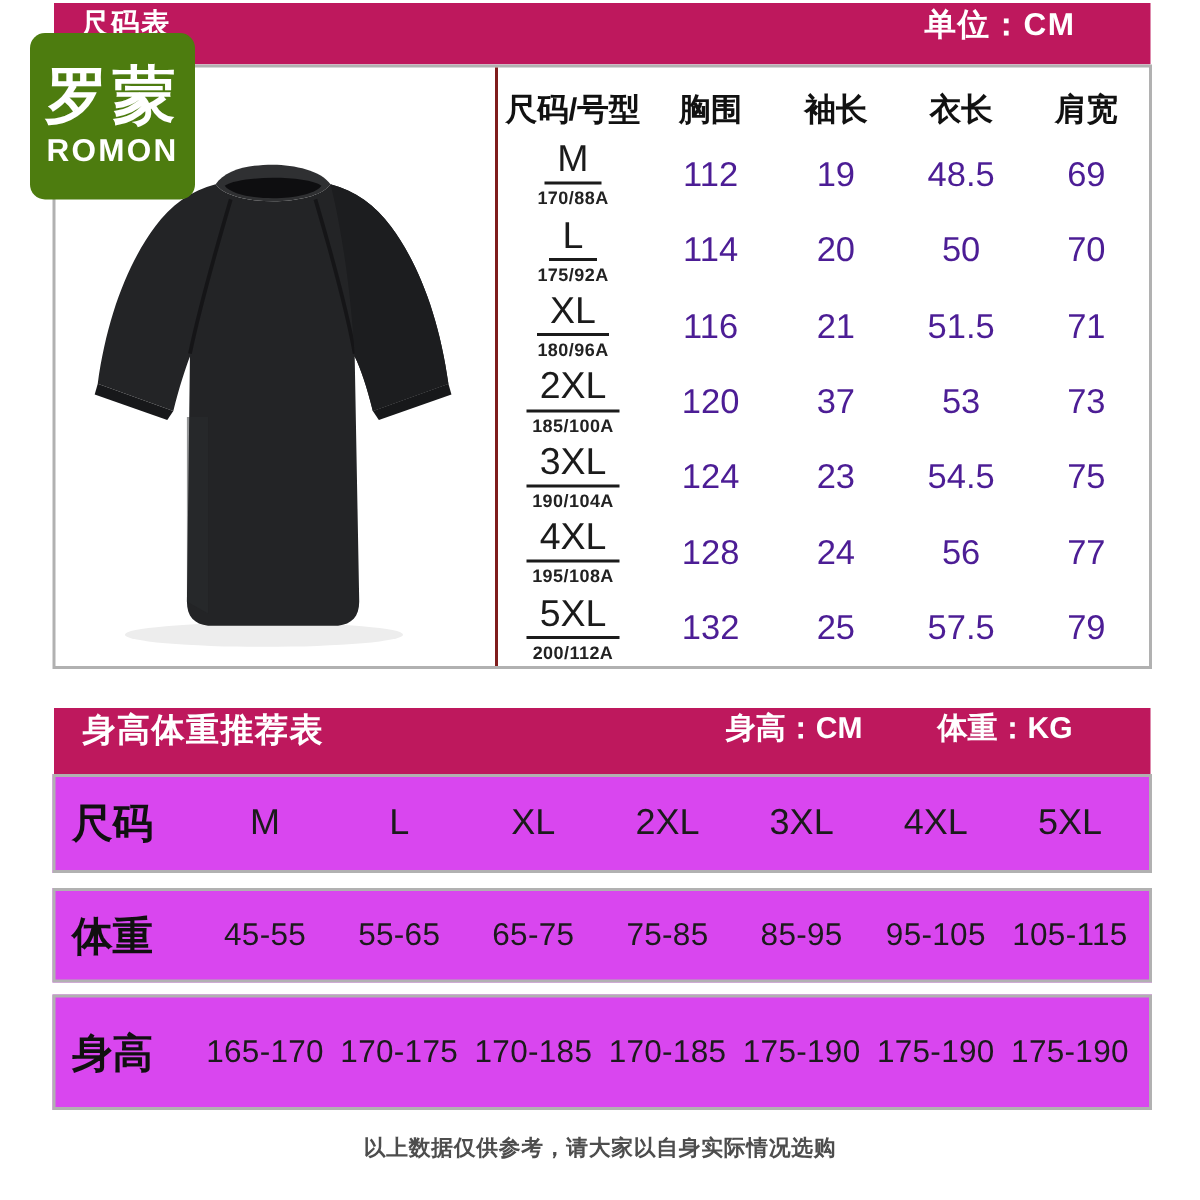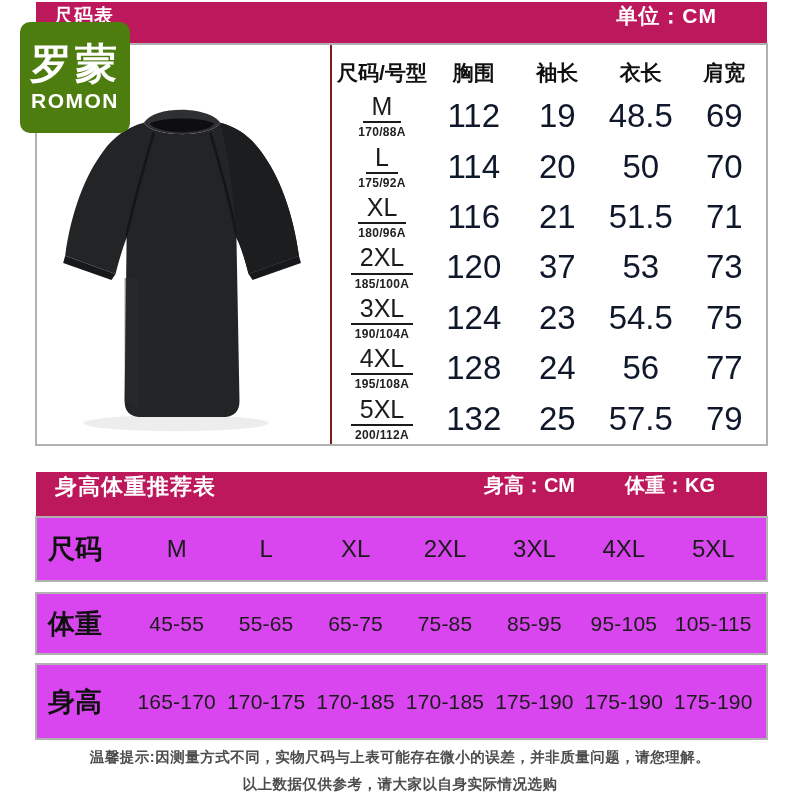--- a/index.html
+++ b/index.html
@@ -25,21 +25,21 @@
           display:flex; flex-direction:column; align-items:center; justify-content:center; color:#fff; }
   .logo .cn { font-size:42px; font-weight:700; letter-spacing:3px; line-height:1.05; }
   .logo .en { font-size:21px; font-weight:700; letter-spacing:1.5px; margin-top:2px; }
   .shirt-wrap { position:absolute; left:8px; top:60px; width:262px; height:336px; }
   .shirt-wrap svg { width:100%; height:100%; display:block; }
 
   .table1 { position:absolute; left:293px; top:0; right:0; bottom:0; border-left:2px solid #7f1d1d;
             display:grid; grid-template-rows:46px repeat(7,1fr); }
   .t1-row { display:grid; grid-template-columns:100px repeat(4,1fr); align-items:center; }
   .t1-head .cell { font-size:21px; font-weight:700; color:#111; text-align:center; padding-top:10px; }
-  .t1-row .num { font-size:33px; color:#0f172a; text-align:center; }
+  .t1-row .num { font-size:23px; color:#4c1d95; text-align:center; }
   .frac { display:flex; flex-direction:column; align-items:center; justify-self:center; }
   .frac .sz { font-size:25px; color:#1b1b1b; line-height:1.05; padding:0 9px 2px;
               border-bottom:2px solid #1b1b1b; }
   .frac .code { font-size:12px; font-weight:600; letter-spacing:0.3px; color:#222; padding-top:2px; }
 
   
   .rec-row { position:absolute; left:35px; width:733px; background:#d946ef; border:2px solid #b1b1b1;
              display:grid; grid-template-columns:95px repeat(7,1fr); align-items:center; padding-right:8px; }
   .rec-1 { top:516px; height:66px; }
   .rec-2 { top:592px; height:63px; }
@@ -212,17 +212,16 @@
     <div class="val">165-170</div>
     <div class="val">170-175</div>
     <div class="val">170-185</div>
     <div class="val">170-185</div>
     <div class="val">175-190</div>
     <div class="val">175-190</div>
     <div class="val">175-190</div>
   </div>
 
   <div class="footer">
-    <div class="l1">温馨提示:因测量方式不同，实物尺码与上表可能存在微小的误差，并非质量问题，请您理解。</div>
     <div class="l2">以上数据仅供参考，请大家以自身实际情况选购</div>
   </div>
 
 </div>
 
 </body></html>

